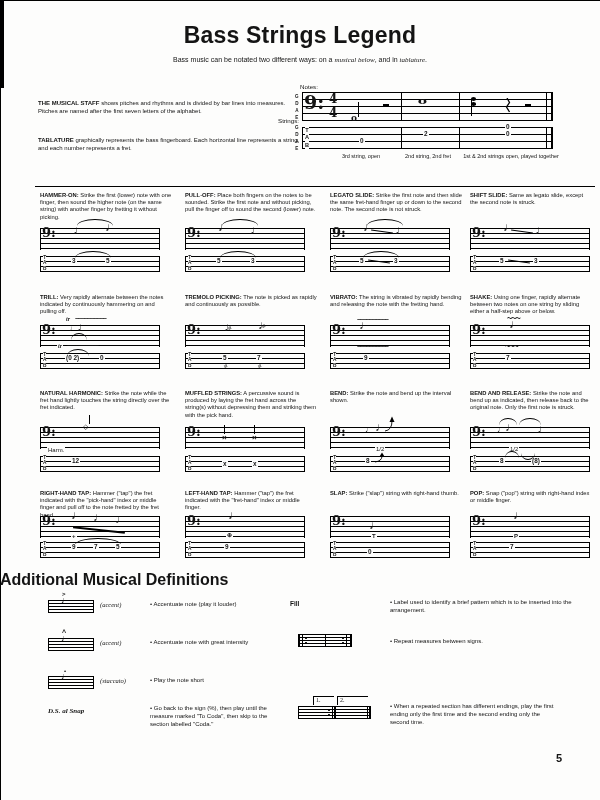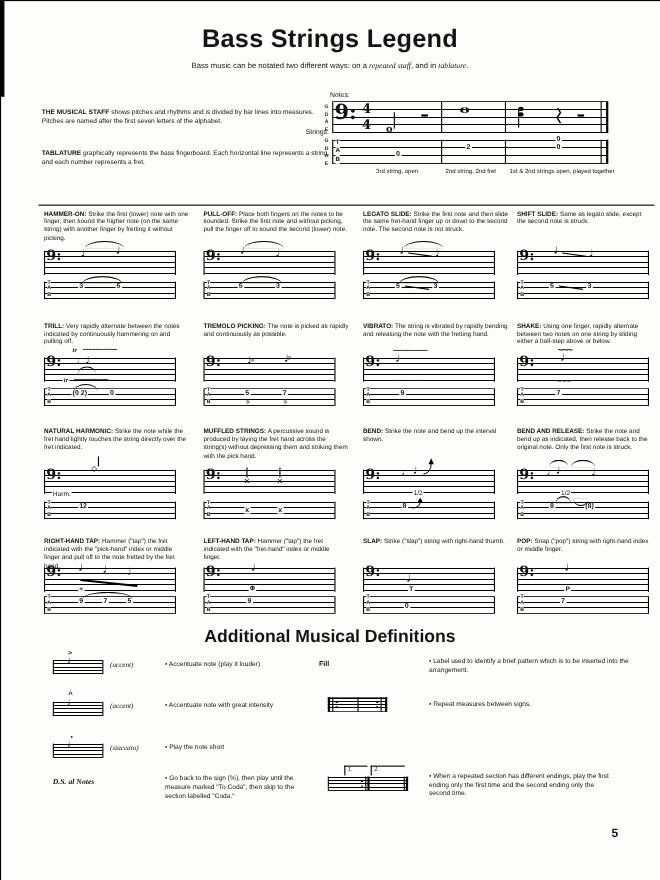--- a/index.html
+++ b/index.html
@@ -3,21 +3,21 @@
 <meta charset="utf-8">
 <style>
   html,body{margin:0;padding:0}
   body{width:600px;height:800px;background:#fdfdfc;position:relative;
        font-family:"Liberation Sans",sans-serif;color:#141414;overflow:hidden}
   .abs{position:absolute}
   
   .title{left:0;right:0;top:22px;text-align:center;font-size:23px;font-weight:bold;letter-spacing:.2px}
   .sub{left:0;right:0;top:56px;text-align:center;font-size:7px}
   .sub i{font-family:"Liberation Serif",serif}
-  .h2{left:0;right:0;top:571px;text-align:center;font-size:16px;font-weight:bold}
+  .h2{left:0;right:0;top:571px;font-size:16px;font-weight:bold}
   .ptext{font-size:6px;line-height:1.3;width:265px}
   .ptext b{font-size:6px}
   
   .lines5{background:repeating-linear-gradient(to bottom,#000 0,#000 1px,transparent 1px,transparent 7px)}
   .nst,.tst{position:absolute;border-left:1px solid #000;border-right:1.4px solid #000}
   .nst{width:118px;height:22px;background:repeating-linear-gradient(to bottom,#000 0,#000 1px,transparent 1px,transparent 5px)}
   .tst{width:118px;height:16px;background:repeating-linear-gradient(to bottom,#000 0,#000 1px,transparent 1px,transparent 5px)}
   .cell{position:absolute;width:132px}
   .cell .cd{margin:0;font-size:5.8px;line-height:1.25}
   .r1 .nst{top:36px}.r1 .tst{top:64px}
@@ -60,21 +60,21 @@
   .artifact{background:#000;position:absolute}
 </style>
 </head>
 <body>
 
 <div class="artifact" style="left:0;top:0;width:600px;height:1px"></div>
 <div class="artifact" style="left:0;top:0;width:1px;height:800px"></div>
 <div class="artifact" style="left:0;top:0;width:4px;height:88px"></div>
 
 <div class="abs title">Bass Strings Legend</div>
-<div class="abs sub"><span>Bass music can be notated two different ways: on a </span><i>repeated staff</i><span>, and in </span><i>tablature</i><span>.</span></div>
+<div class="abs sub"><span>Bass music can be notated two different ways: on a </span><i>musical below</i><span>, and in </span><i>tablature</i><span>.</span></div>
 
 <p class="abs ptext" style="left:38px;top:94px"><b>THE MUSICAL STAFF</b> <span>shows pitches and rhythms and is divided by bar lines into measures. Pitches are named after the first seven letters of the alphabet.</span></p>
 <p class="abs ptext" style="left:38px;top:131px"><b>TABLATURE</b> <span>graphically represents the bass fingerboard. Each horizontal line represents a string, and each number represents a fret.</span></p>
 
 <div class="abs slab" style="left:300px;top:83px">Notes:</div>
 <div class="abs slab" style="left:278px;top:117px">Strings:</div>
 
 <div class="abs lines5" style="left:302px;top:92px;width:248px;height:29px;border-left:1px solid #000;border-right:2px solid #000">
   <div class="letters" style="left:-8px;top:1px;line-height:7px">
     <div>G</div>
@@ -469,21 +469,21 @@
 <span class="deflabel" style="left:100px;top:639px">(accent)</span>
 <div class="defdesc" style="left:150px;top:639px;width:175px">• Accentuate note with great intensity</div>
 
 <div class="mini" style="left:48px;top:676px">
   <span class="abs" style="left:15px;top:-8px;font-size:6px;font-weight:bold">•</span>
   <span class="ntg" style="left:12px;top:-4px;font-size:9px">♩</span>
 </div>
 <span class="deflabel" style="left:100px;top:677px">(staccato)</span>
 <div class="defdesc" style="left:150px;top:677px;width:175px">• Play the note short</div>
 
-<span class="dsterm" style="left:48px;top:707px">D.S. al Notes</span>
+<span class="dsterm" style="left:48px;top:707px">D.S. al Snap</span>
 <div class="defdesc" style="left:150px;top:705px;width:135px">• Go back to the sign (%), then play until the measure marked "To Coda", then skip to the section labelled "Coda."</div>
 
 <span class="fill" style="left:290px;top:600px">Fill</span>
 <div class="defdesc" style="left:390px;top:599px;width:185px">• Label used to identify a brief pattern which is to be inserted into the arrangement.</div>
 
 <div class="abs" style="left:298px;top:634px;width:54px;height:13px;background:repeating-linear-gradient(to bottom,#000 0,#000 1px,transparent 1px,transparent 3px)">
   <div class="thickbar" style="left:0"></div>
   <div class="bar" style="left:4px"></div>
   <div class="rdot" style="left:7px;top:3.5px"></div>
   <div class="rdot" style="left:7px;top:7.5px"></div>

